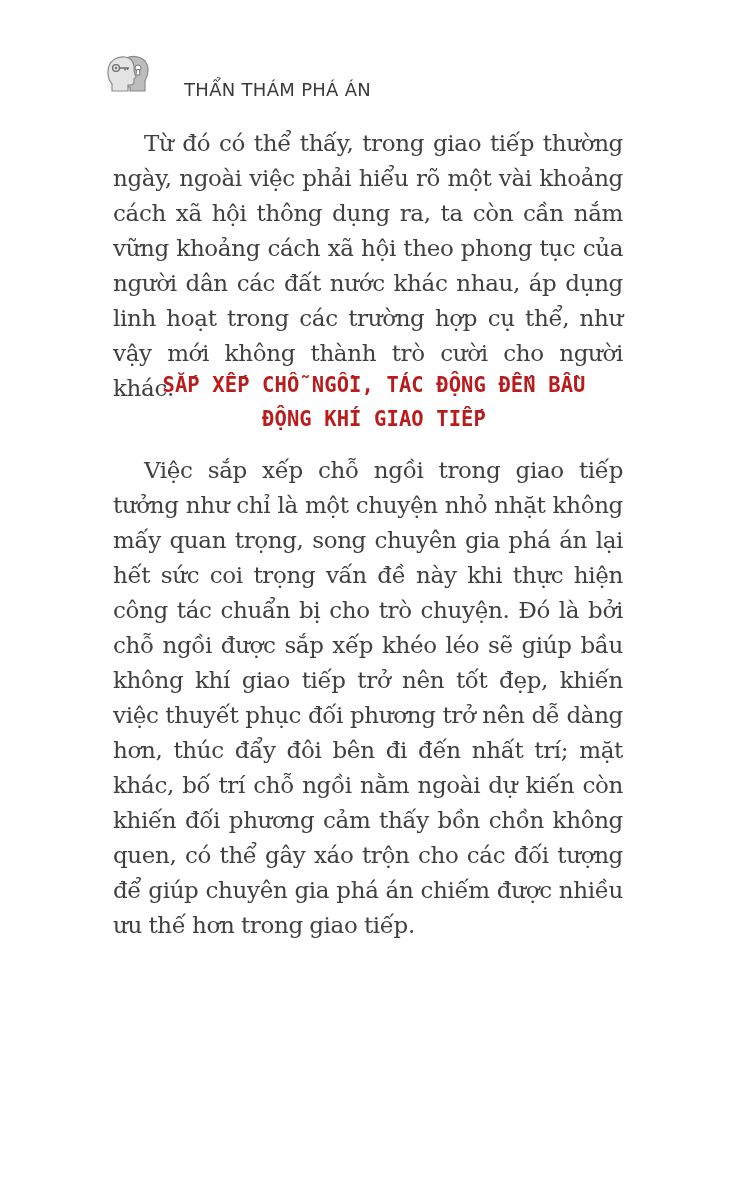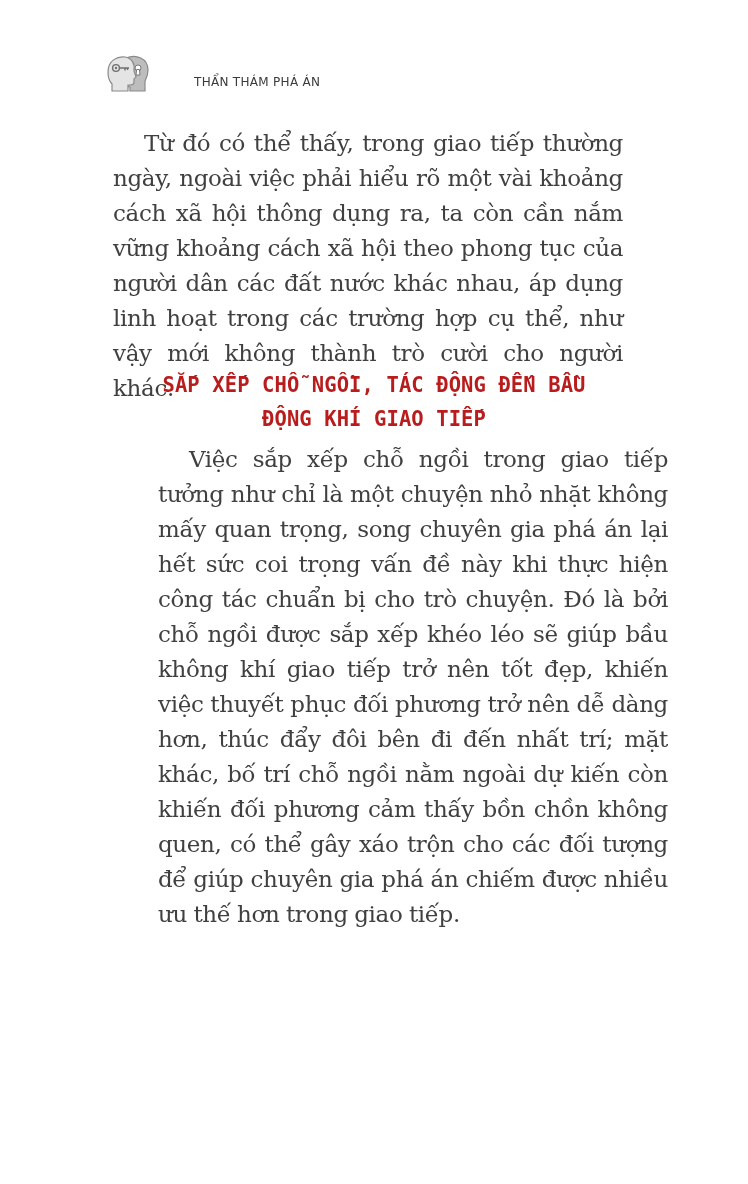--- a/index.html
+++ b/index.html
@@ -27,28 +27,28 @@
     height: 44px;
     display: flex;
     align-items: center;
   }
   .header-icon {
     width: 48px;
     height: 40px;
     display: inline-block;
   }
   .header-title {
-    margin-left: 42px;
+    margin-left: 32px;
     font-family: "DejaVu Sans", sans-serif;
-    font-size: 12px;
+    font-size: 18px;
     letter-spacing: 0.3px;
     color: #3a3a3a;
     font-weight: normal;
     position: relative;
-    top: 8px;
+    top: 15px;
   }
   
   .column {
     position: absolute;
     left: 113px;
     width: 510px;
   }
   .para {
     font-family: "DejaVu Serif", serif;
     font-size: 23px;
@@ -69,21 +69,21 @@
     text-align: center;
     font-family: "DejaVu Sans Mono", monospace;
     font-weight: bold;
     font-size: 20.5px;
     line-height: 34px;
     color: #b91c1c;
     margin: 0;
     letter-spacing: 0.1px;
   }
   .heading .hline { display: block; }
-  .p2 { top: 442px; margin-left: 45px; }
+  .p2 { top: 453px; }
   .p3 { top: 887px; }
   .page-number {
     position: absolute;
     left: 0;
     width: 736px;
     top: 1092px;
     text-align: center;
     font-family: "DejaVu Sans", sans-serif;
     font-size: 15px;
     color: #3a3a3a;

